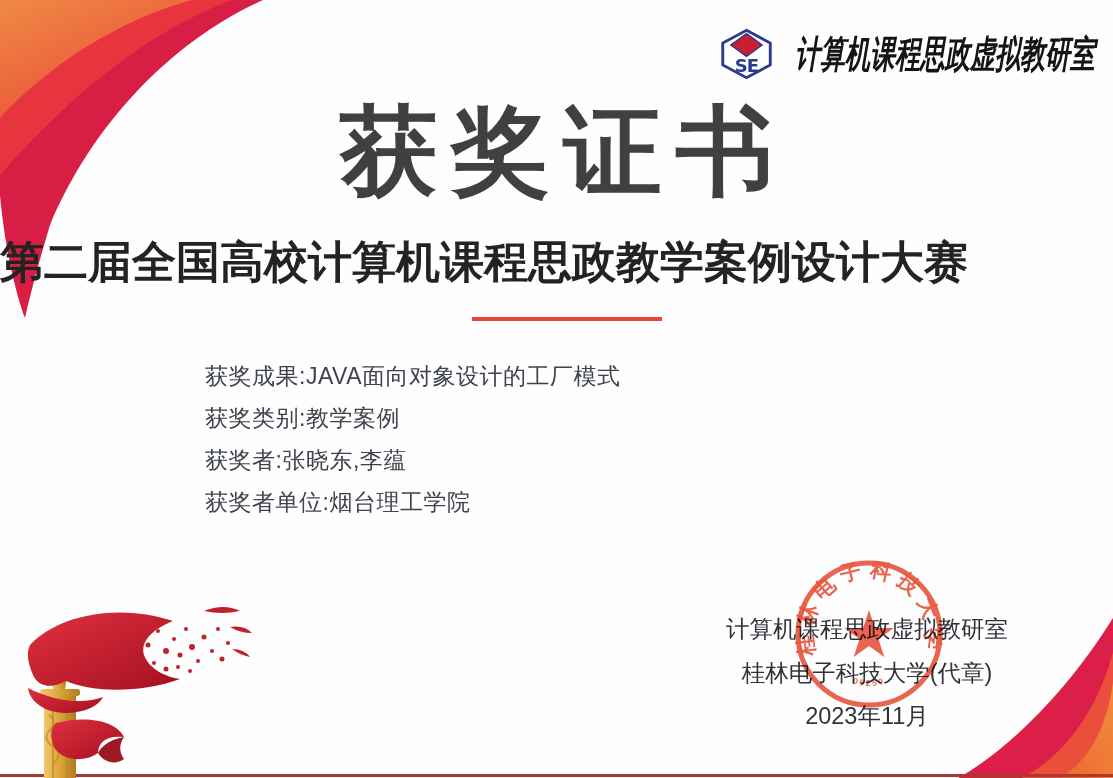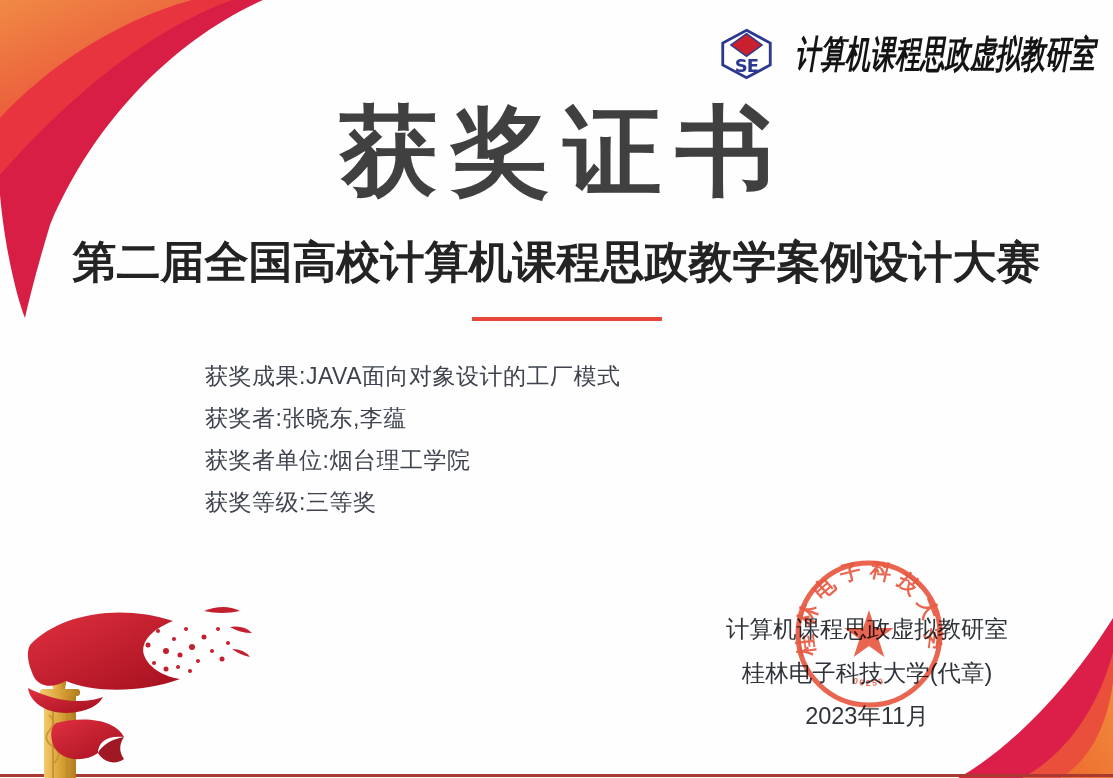--- a/index.html
+++ b/index.html
@@ -10,21 +10,21 @@
   .swoosh-br{right:0;bottom:0;}
   .flag{left:8px;top:593px;}
   .bottom-line{position:absolute;left:0;top:774px;width:100%;height:3px;background:#a83a31;}
   .logo-row{position:absolute;top:27px;right:18px;display:flex;align-items:center;gap:20px;}
   .logo-icon{width:57px;height:54px;}
   .calli{display:inline-block;font-family:"DejaVu Serif",serif;font-style:italic;font-weight:700;
          font-size:25px;color:#141414;letter-spacing:0px;transform:scaleY(1.5);transform-origin:center;
          white-space:nowrap;}
   .title{position:absolute;top:96px;left:0;width:100%;text-align:center;font-size:98px;line-height:110px;
          font-weight:900;color:#404040;letter-spacing:14px;text-indent:14px;}
-  .subtitle{position:absolute;top:233px;left:0;width:100%;text-align:center;font-size:44px;line-height:58px;
+  .subtitle{position:absolute;top:233px;left:0;width:100%;font-size:44px;line-height:58px;
          font-weight:800;color:#232323;white-space:nowrap;}
   .divider{position:absolute;left:472px;top:317px;width:190px;height:4px;background:#e8463b;}
   .fields{position:absolute;left:205px;top:355px;font-size:23px;color:#3e434d;font-weight:400;
           letter-spacing:.5px;}
   .field{height:42px;line-height:42px;white-space:nowrap;}
   .signature{position:absolute;left:701px;top:608px;width:332px;text-align:center;font-size:23.5px;
           line-height:43.5px;color:#2f333a;font-weight:500;white-space:nowrap;}
   .seal{position:absolute;left:791px;top:556px;width:156px;height:156px;mix-blend-mode:multiply;opacity:.92;}
 </style>
 </head>
@@ -66,23 +66,23 @@
     </svg>
     <span class="calli">计算机课程思政虚拟教研室</span>
   </div>
 
   <div class="title">获奖证书</div>
   <div class="subtitle">第二届全国高校计算机课程思政教学案例设计大赛</div>
   <div class="divider"></div>
 
   <div class="fields">
     <div class="field"><span>获奖成果</span><span>:</span><span>JAVA面向对象设计的工厂模式</span></div>
+    <div class="field"><span>获奖类别</span><span>:</span><span>教学案例</span></div>
     <div class="field"><span>获奖者</span><span>:</span><span>张晓东,李蕴</span></div>
     <div class="field"><span>获奖者单位</span><span>:</span><span>烟台理工学院</span></div>
-    <div class="field"><span>获奖等级</span><span>:</span><span>三等奖</span></div>
   </div>
 
   <div class="signature">
     <div>计算机课程思政虚拟教研室</div>
     <div>桂林电子科技大学(代章)</div>
     <div>2023年11月</div>
   </div>
 
   <svg class="seal" viewBox="0 0 156 156">
     <defs>

